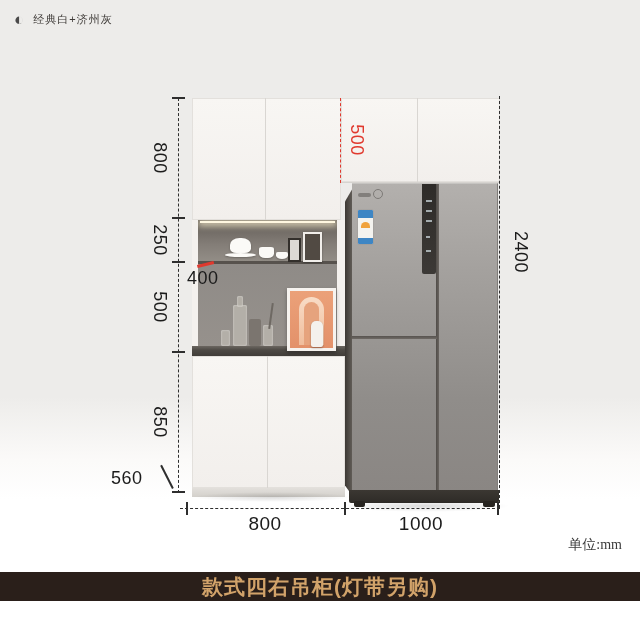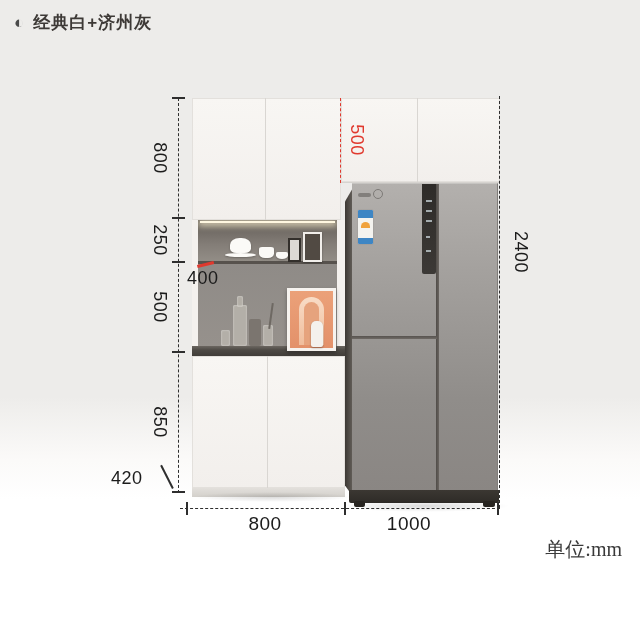--- a/index.html
+++ b/index.html
@@ -5,21 +5,21 @@
   html,body{margin:0;padding:0;}
   body{width:640px;height:640px;position:relative;font-family:"Liberation Sans",sans-serif;
        background:#fff;overflow:hidden;}
   .scene{position:absolute;inset:0;width:640px;height:640px;
          background:linear-gradient(180deg,#edecea 0%,#edecea 62%,#fbfaf9 72%,#ffffff 78%,#ffffff 100%);}
   .abs{position:absolute;}
 
   
   .hdr{left:14px;top:11px;display:flex;align-items:center;gap:9px;}
   .hdr .ic{font-size:17px;color:#4a4a4a;line-height:1;}
-  .hdr .tx{font-size:17px;color:#3d3936;letter-spacing:1px;font-weight:bold;}
+  .hdr .tx{font-size:11px;color:#3d3936;letter-spacing:1px;}
 
   
   .cab{background:linear-gradient(180deg,#f8f6f3 0%,#f2efec 100%);box-shadow:inset 0 0 0 1px #e3e0dc;}
   .seam-v{position:absolute;top:0;bottom:0;width:1px;background:#d9d6d2;}
   .niche{background:linear-gradient(180deg,#635d57 0%,#837d77 55%,#959089 100%);overflow:hidden;}
   .led{position:absolute;left:2px;right:2px;top:1px;height:2px;background:#fff7e0;
        box-shadow:0 1px 6px 2px rgba(255,244,210,.8);}
   .shelfboard{position:absolute;left:0;right:0;bottom:0;height:3px;background:#57524d;}
   .backsplash{background:linear-gradient(180deg,#8f8b87 0%,#96918c 100%);}
   .counter{background:linear-gradient(180deg,#6b6660 0%,#4e4a45 40%,#413d39 100%);}
@@ -66,21 +66,21 @@
   .dash-v.red{border-left:1.6px dashed #e0392e;}
   .dash-h{border-top:1.6px dashed #2e2e2e;}
   .tick-h{height:1.6px;width:13px;background:#2e2e2e;}
   .tick-v{width:1.6px;height:13px;background:#2e2e2e;}
   .dim{font-size:18px;color:#1b1b1b;letter-spacing:.5px;}
   .dim.red{color:#e0392e;}
   .dim-v{width:44px;height:20px;display:flex;align-items:center;justify-content:center;transform:rotate(90deg);}
   .dim-c{text-align:center;}
   .leader{background:#2e2e2e;}
   .red-pointer{background:#e0392e;}
-  .unit{font-family:"Liberation Serif",serif;font-size:20px;color:#3a3a3a;text-align:right;}
+  .unit{font-family:"Liberation Serif",serif;font-size:14px;color:#3a3a3a;text-align:right;}
 
   
   .banner1{left:0;top:572px;width:640px;height:29px;background:#2a1f1a;display:flex;align-items:center;justify-content:center;}
   .banner1 .t{font-size:21px;font-weight:bold;color:#d2a36a;letter-spacing:1px;}
   .banner2{left:0;top:601px;width:640px;height:39px;background:#b49a91;display:flex;align-items:center;justify-content:center;}
   .banner2 .t{font-size:20px;color:#fffdf0;letter-spacing:.5px;}
 </style>
 </head>
 <body>
 
@@ -174,32 +174,35 @@
   <div class="abs tick-h" style="left:172px;top:491px;"></div>
 
   <div class="abs dim dim-v" style="left:138px;top:148px;">800</div>
   <div class="abs dim dim-v" style="left:138px;top:230px;">250</div>
   <div class="abs dim dim-v" style="left:138px;top:297px;">500</div>
   <div class="abs dim dim-v" style="left:138px;top:412px;">850</div>
 
   <div class="abs red-pointer" style="left:197px;top:263px;width:17px;height:2.5px;transform:rotate(-14deg);"></div>
   <div class="abs dim" style="left:187px;top:268px;">400</div>
 
-  <div class="abs dim" style="left:111px;top:468px;">420</div>
+  <div class="abs dim" style="left:111px;top:468px;">560</div>
   <div class="abs leader" style="left:166px;top:464px;width:1.6px;height:26px;transform:rotate(-27deg);"></div>
 
   <div class="abs dash-v red" style="left:340px;top:98px;height:85px;"></div>
   <div class="abs dim red dim-v" style="left:335px;top:130px;">500</div>
 
   <div class="abs dash-v" style="left:499px;top:96px;height:412px;"></div>
   <div class="abs dim dim-v" style="left:499px;top:242px;">2400</div>
 
   <div class="abs dash-h" style="left:180px;top:508px;width:320px;"></div>
   <div class="abs tick-v" style="left:186px;top:502px;"></div>
   <div class="abs tick-v" style="left:344px;top:502px;"></div>
   <div class="abs tick-v" style="left:497px;top:502px;"></div>
   <div class="abs dim dim-c" style="left:186px;top:513px;width:158px;font-size:19px;">800</div>
-  <div class="abs dim dim-c" style="left:332px;top:513px;width:154px;font-size:19px;">1000</div>
+  <div class="abs dim dim-c" style="left:344px;top:513px;width:154px;font-size:19px;">1000</div>
 
   <div class="abs unit" style="left:530px;top:536px;width:92px;">单位:mm</div>
 
+  <div class="abs banner1">
+    <span class="t">款式四右吊柜(灯带另购)</span>
+  </div>
 
 </div>
 
 </body></html>

